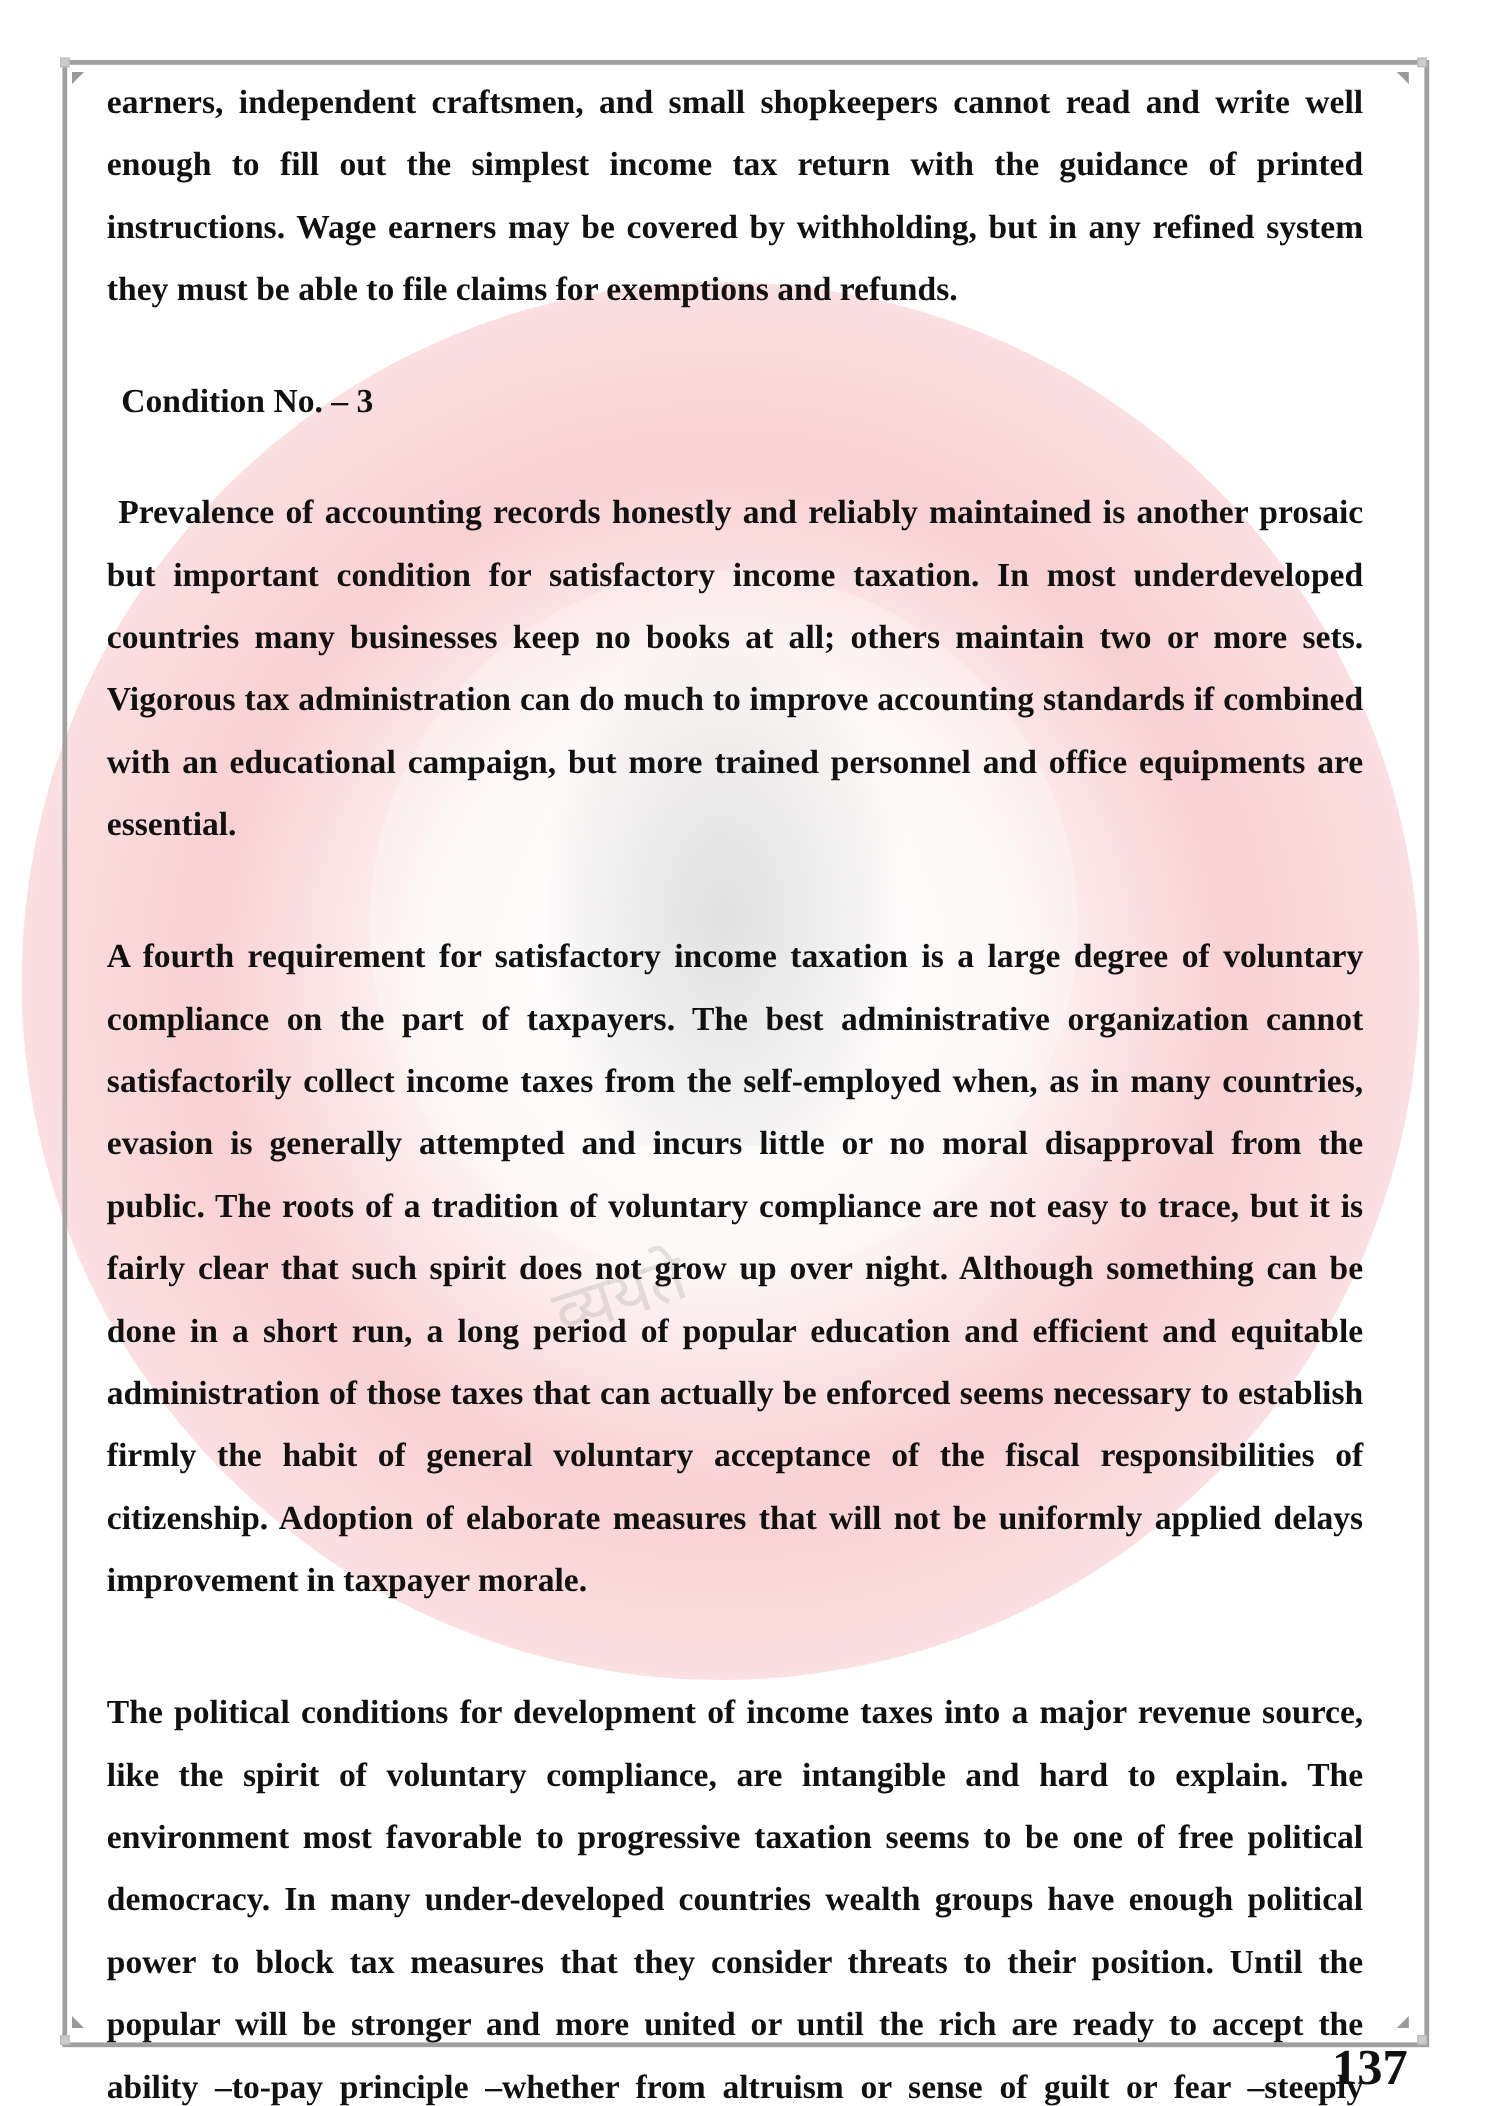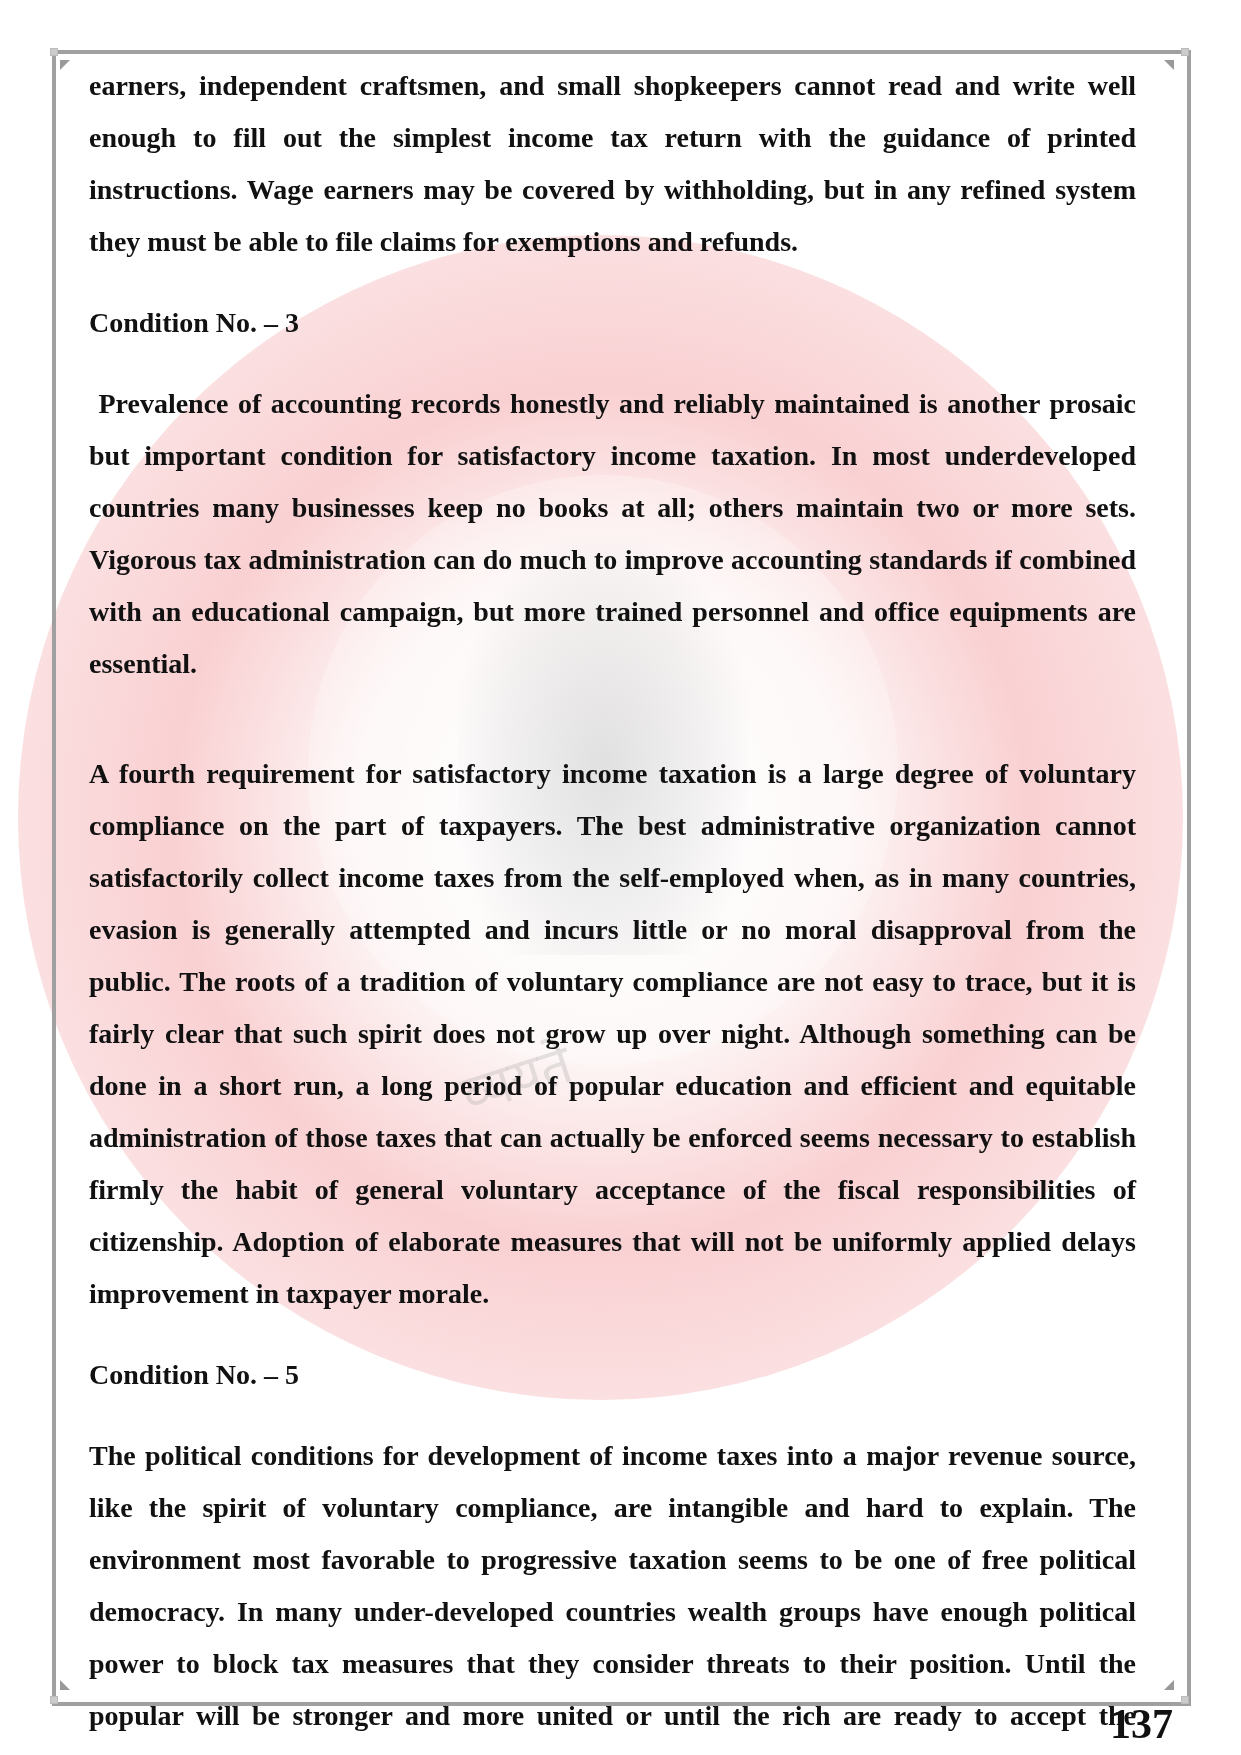--- a/index.html
+++ b/index.html
@@ -46,21 +46,21 @@
   .corner.bl { left: 60px; top: 1680px; border-bottom: 10px solid #999; border-right: 10px solid transparent; }
   .corner.br { left: 1164px; top: 1680px; border-bottom: 10px solid #999; border-left: 10px solid transparent; }
   .cornerbox {
     position: absolute; width: 6px; height: 6px; border: 1px solid #bbb; background: #ccc;
   }
   .content {
     position: absolute; left: 89px; top: 60px; width: 1047px;
     font-size: 28px; line-height: 52px; font-weight: bold;
   }
   .para { margin: 0; text-align: justify; }
-  .heading { margin: 0; }
+  .heading { margin: 12px; }
   .gap { height: 29px; }
   .page-number {
     position: absolute; left: 1110px; top: 1700px; width: 80px; 
     font-size: 42px; font-weight: bold; line-height: 48px;
   }
 </style>
 </head>
 <body>
 
 <div class="watermark">
@@ -82,21 +82,20 @@
 <div class="content">
   <p class="para">earners, independent craftsmen, and small shopkeepers cannot read and write well enough to fill out the simplest income tax return with the guidance of printed instructions. Wage earners may be covered by withholding, but in any refined system they must be able to file claims for exemptions and refunds.</p>
   <div class="gap"></div>
   <p class="heading">Condition No. – 3</p>
   <div class="gap"></div>
   <p class="para" style="white-space:pre-wrap;"> Prevalence of accounting records honestly and reliably maintained is another prosaic but important condition for satisfactory income taxation. In most underdeveloped countries many businesses keep no books at all; others maintain two or more sets. Vigorous tax administration can do much to improve accounting standards if combined with an educational campaign, but more trained personnel and office equipments are essential.</p>
   <div class="gap"></div>
   <div class="gap"></div>
   <p class="para">A fourth requirement for satisfactory income taxation is a large degree of voluntary compliance on the part of taxpayers. The best administrative organization cannot satisfactorily collect income taxes from the self-employed when, as in many countries, evasion is generally attempted and incurs little or no moral disapproval from the public. The roots of a tradition of voluntary compliance are not easy to trace, but it is fairly clear that such spirit does not grow up over night. Although something can be done in a short run, a long period of popular education and efficient and equitable administration of those taxes that can actually be enforced seems necessary to establish firmly the habit of general voluntary acceptance of the fiscal responsibilities of citizenship. Adoption of elaborate measures that will not be uniformly applied delays improvement in taxpayer morale.</p>
   <div class="gap"></div>
-  <p class="heading">Condition No. – 5</p>
   <div class="gap"></div>
   <p class="para">The political conditions for development of income taxes into a major revenue source, like the spirit of voluntary compliance, are intangible and hard to explain. The environment most favorable to progressive taxation seems to be one of free political democracy. In many under-developed countries wealth groups have enough political power to block tax measures that they consider threats to their position. Until the popular will be stronger and more united or until the rich are ready to accept the ability –to-pay principle –whether from altruism or sense of guilt or fear –steeply progressive taxes will not be collected.</p>
   <div class="gap"></div>
   <p class="heading">Condition No. – 1</p>
   <div class="gap"></div>
 </div>
 
 <div class="page-number">137</div>
 
 </body></html>

